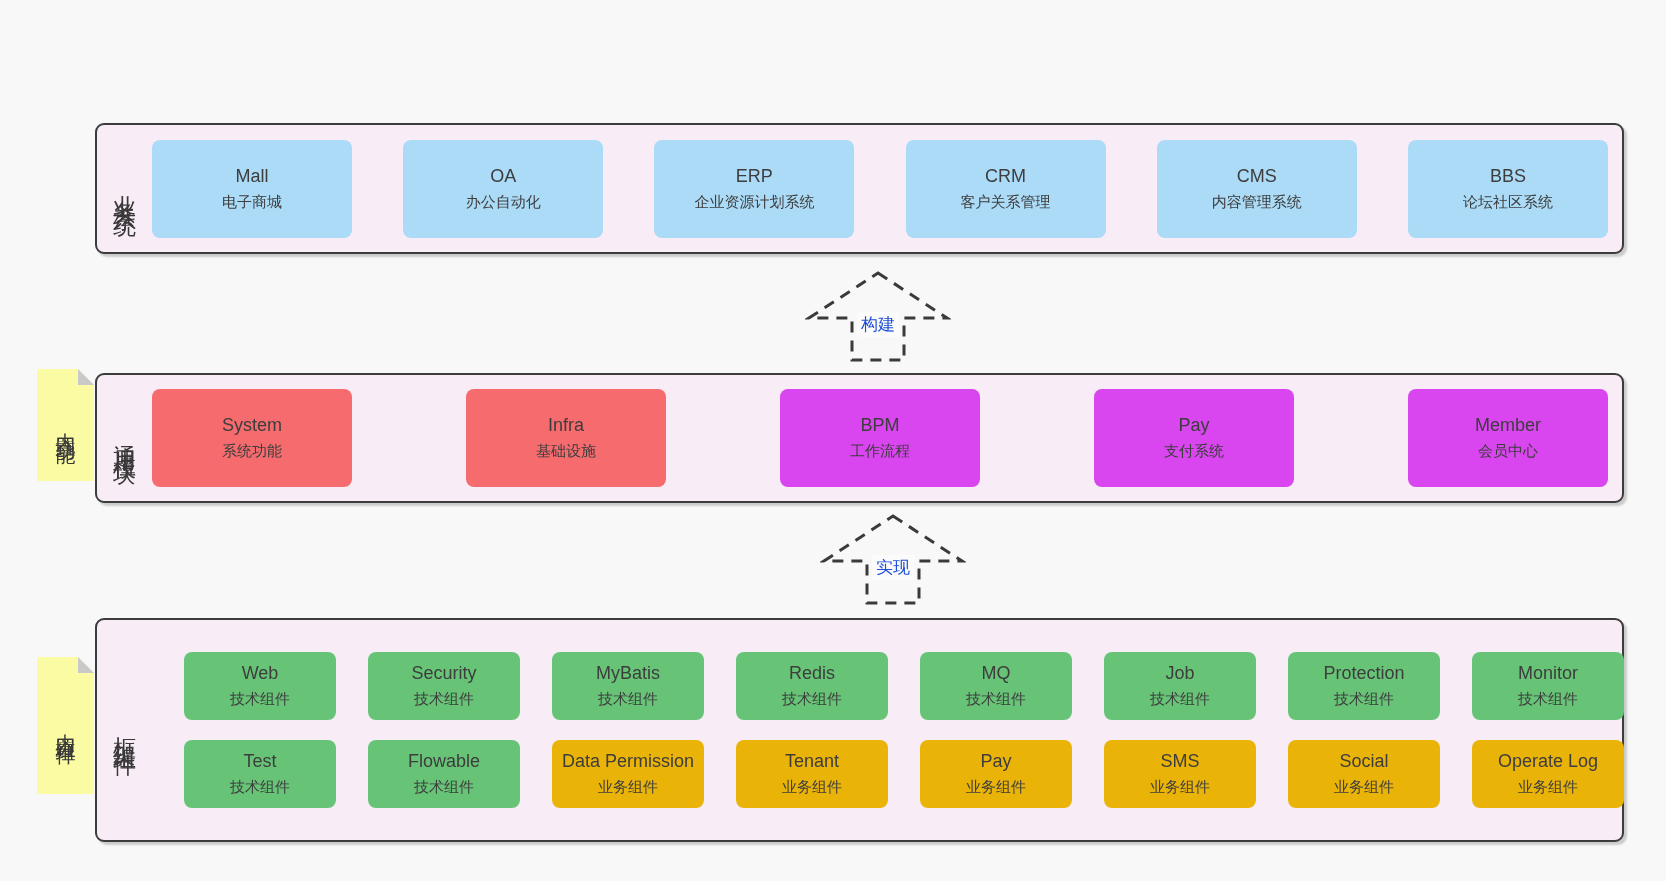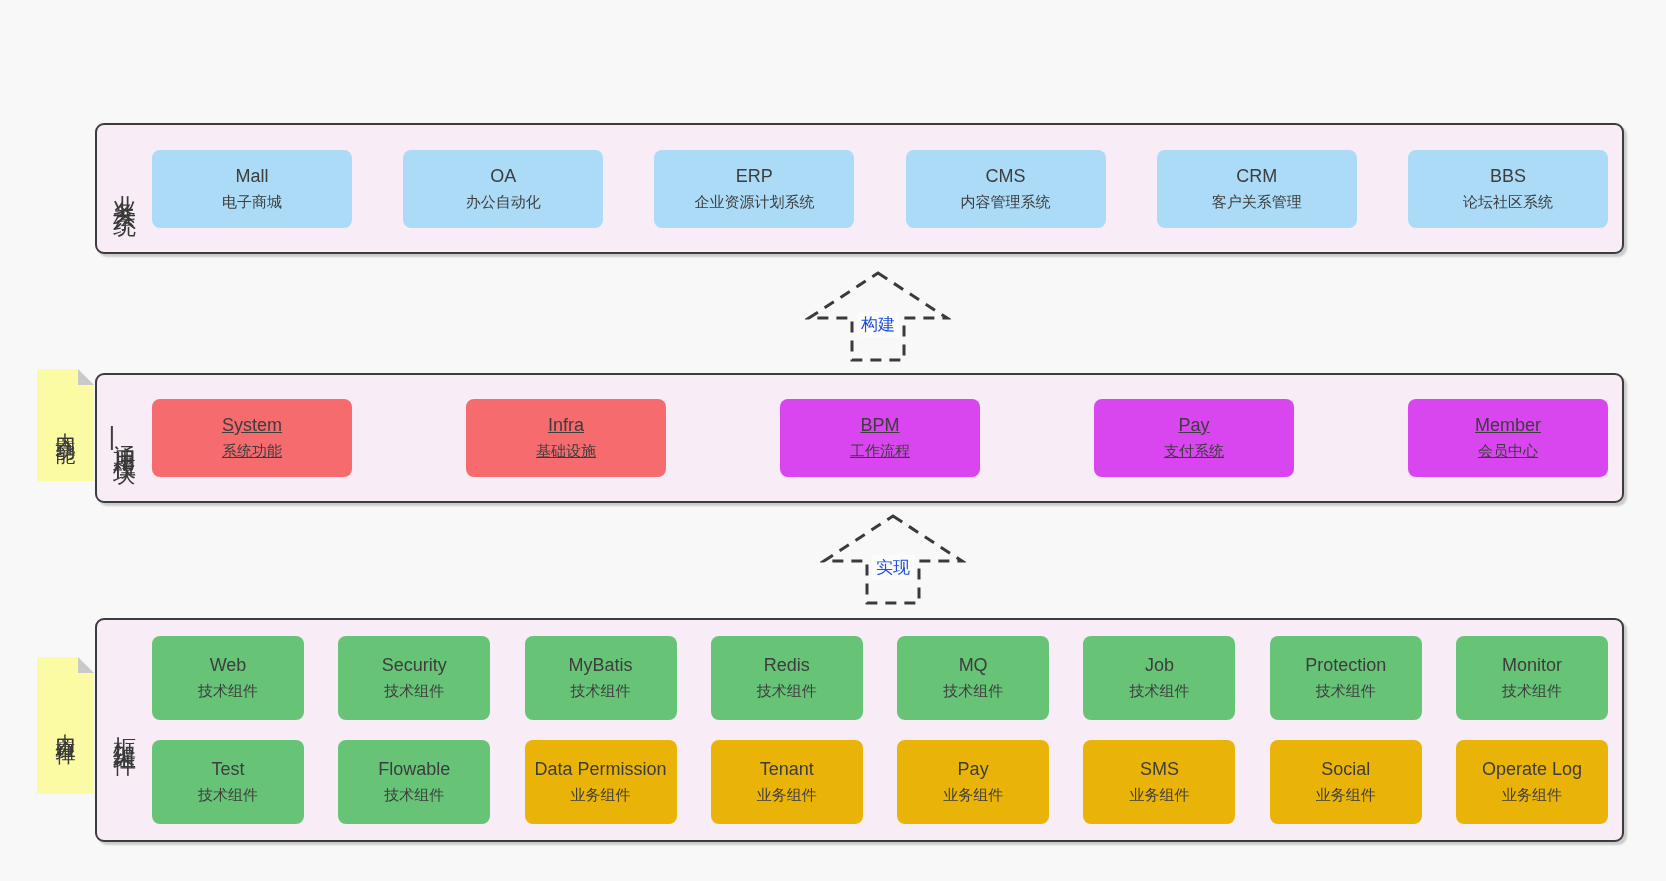--- a/index.html
+++ b/index.html
@@ -12,43 +12,43 @@
     overflow:hidden;
   }
   .band {
     position:absolute; left:95px; width:1529px;
     background:#f8edf6;
     border:2px solid #3c3c3c; border-radius:9px;
     box-shadow:3px 3px 2px rgba(0,0,0,0.18);
     display:flex; z-index:1;
   }
   #band1 { top:123px; height:131px; }
-  #band2 { top:373px; height:130px;text-decoration:underline; }
+  #band2 { top:373px; height:130px; }
   #band3 { top:618px; height:224px; }
   .band-label { width:55px; flex:none; display:flex; align-items:center; justify-content:center; }
   .v-text {
     writing-mode:vertical-rl; text-orientation:upright;
     font-size:23px; line-height:1.25; letter-spacing:6px; color:#383838;
   }
   .band-content {
     flex:1; display:flex; align-items:center;
     justify-content:space-between; padding-right:14px;
   }
   .band-content.cols {
     flex-direction:column; justify-content:center; gap:20px;
     align-items:stretch; padding:18px 14px 18px 0;
   }
   .row { display:flex; justify-content:space-between; }
   .box {
     border-radius:8px;
     display:flex; flex-direction:column; align-items:center; justify-content:center;
     text-align:center;
   }
-  #band1 .box, #band2 .box { width:200px; height:78px; }
-  #band3 .box { width:152px; height:84px; }
+  #band1 .box, #band2 .box { width:200px; height:98px; }
+  #band3 .box { width:152px; height:68px;margin-left:32px; }
   .box .t { font-size:18px; line-height:25px; }
   .box .s { font-size:15px; line-height:25px; }
   .blue  { background:#abdbf7; }
   .red   { background:#f56b6e; }
   .pink  { background:#d946ef; }
   .green { background:#67c477; }
   .lgreen{ background:#eab308; }
 
   .sticky {
     position:absolute; left:37px; width:57px; background:#fbfba4;
@@ -90,26 +90,26 @@
     </div>
     <div class="box blue">
       <div class="t">OA</div>
       <div class="s">办公自动化</div>
     </div>
     <div class="box blue">
       <div class="t">ERP</div>
       <div class="s">企业资源计划系统</div>
     </div>
     <div class="box blue">
+      <div class="t">CRM</div>
+      <div class="s">客户关系管理</div>
+    </div>
+    <div class="box blue">
       <div class="t">CMS</div>
       <div class="s">内容管理系统</div>
-    </div>
-    <div class="box blue">
-      <div class="t">CRM</div>
-      <div class="s">客户关系管理</div>
     </div>
     <div class="box blue">
       <div class="t">BBS</div>
       <div class="s">论坛社区系统</div>
     </div>
   </div>
 </div>
 
 <div class="arrow" id="arrow1">
   <svg viewBox="0 0 146 94">

